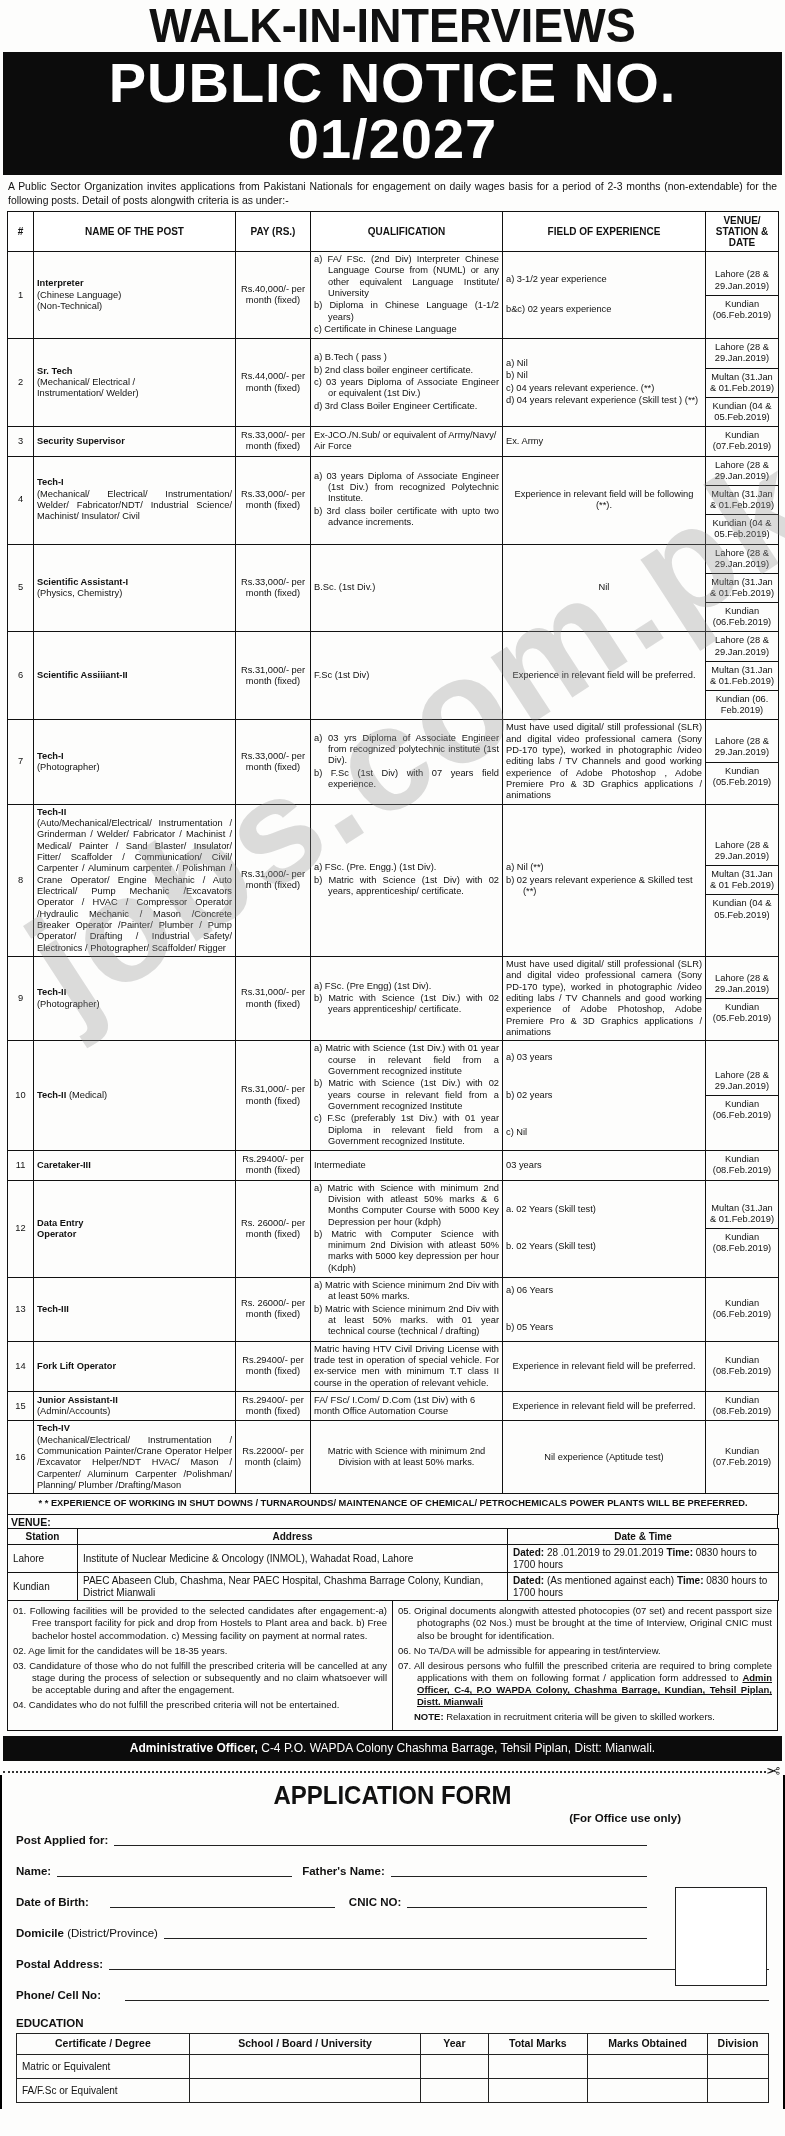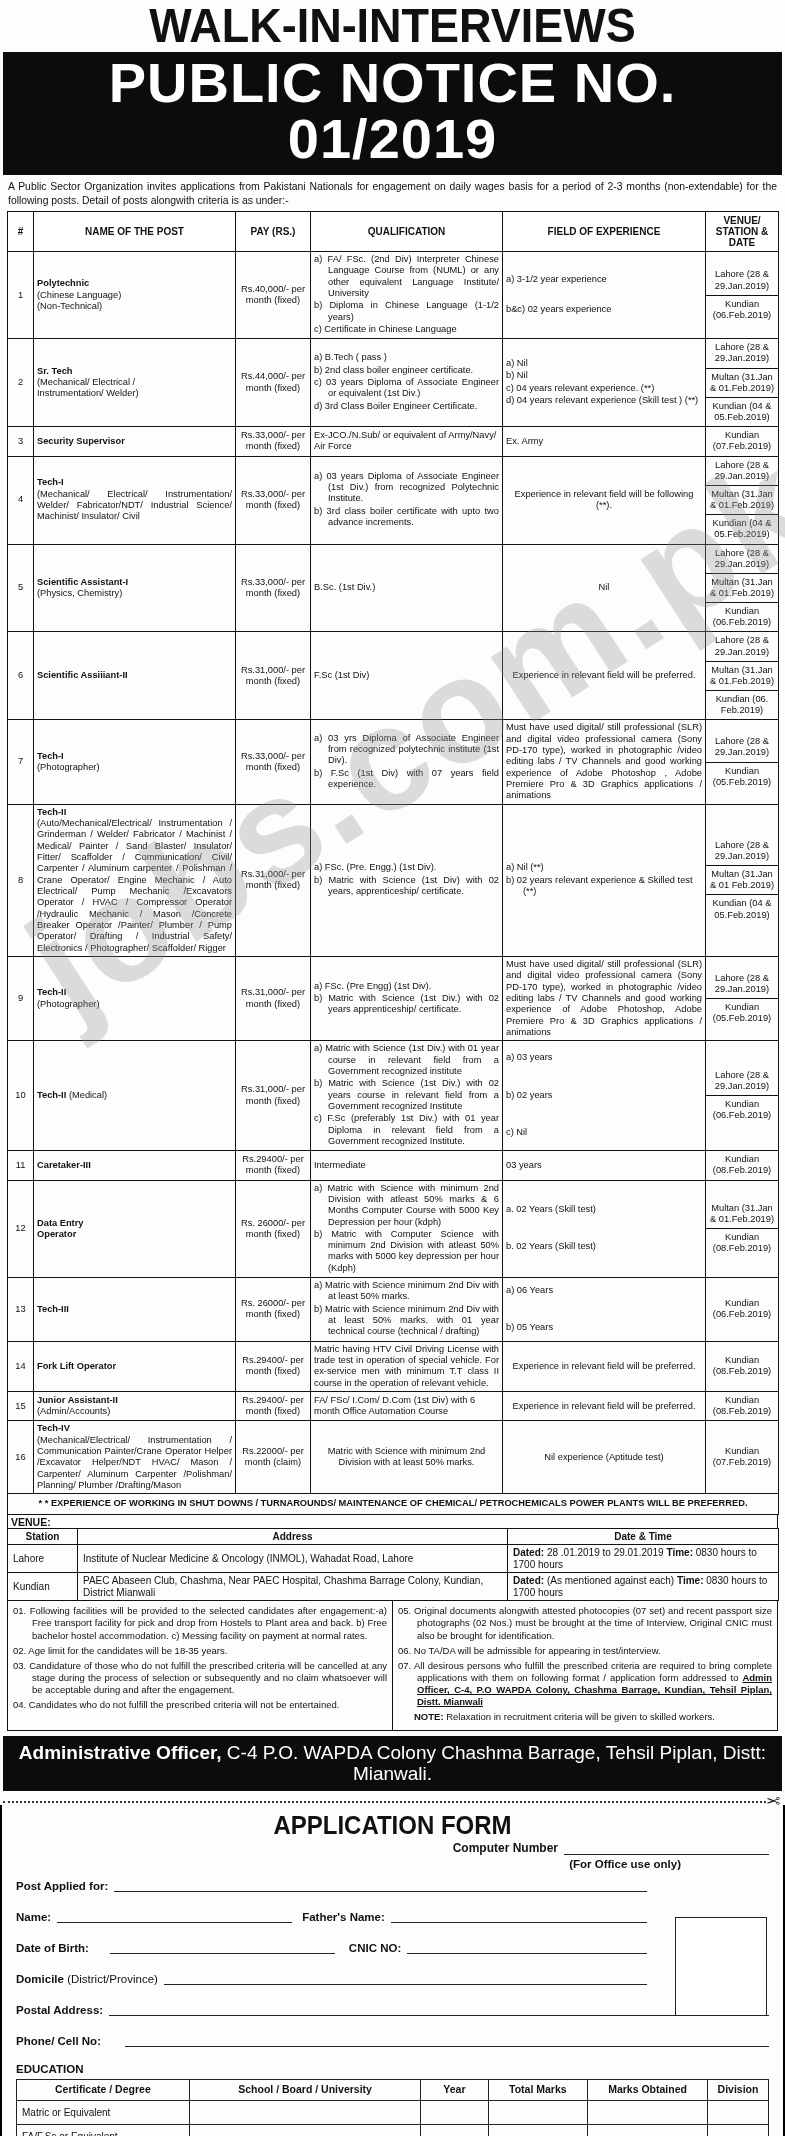--- a/index.html
+++ b/index.html
@@ -38,21 +38,21 @@
   .dt b{font-weight:bold;}
 
   .notes{display:flex;margin:0 7px;border:1.4px solid #111;border-top:none;font-size:9.5px;}
   .notes-col{flex:1;padding:4px 5px 3px;}
   .notes-col.right{border-left:1.2px solid #111;}
   .note{padding-left:19px;text-indent:-19px;margin-bottom:3px;text-align:justify;line-height:1.28;}
   .note .bu{font-weight:bold;text-decoration:underline;}
   .note-note{padding-left:16px;text-indent:0;}
   .note-note b{font-weight:bold;}
 
-  .admin-bar{background:#0c0c0c;color:#fff;margin:5px 3px 0;font-size:19px;padding:6px 6px;
+  .admin-bar{background:#0c0c0c;color:#fff;margin:5px 3px 0;font-size:12px;padding:6px 6px;
              text-align:center;line-height:1.15;}
   .admin-bar .b{font-weight:bold;}
 
   .cutline{display:flex;align-items:center;margin:9px 3px 0;}
   .cutline .dots{flex:1;border-bottom:2.2px dotted #333;height:1px;}
   .cutline .scissors{font-size:17px;line-height:0;padding-left:2px;transform:scaleX(-1);}
 
   .form-frame{border-left:2.5px solid #000;border-right:2.5px solid #000;margin:2px 0 0;
               padding:6px 14px 6px;position:relative;}
   .form-title{text-align:center;font-size:24px;font-weight:800;transform:scaleY(1.1);}
@@ -77,21 +77,21 @@
              letter-spacing:3px;pointer-events:none;z-index:5;line-height:1;}
 </style>
 </head>
 <body>
 
 <div class="page">
 
   <div class="watermark">jobs.com.pk</div>
 
   <div class="title">WALK-IN-INTERVIEWS</div>
-  <div class="notice-bar">PUBLIC NOTICE NO. 01/2019</div>
+  <div class="notice-bar">PUBLIC NOTICE NO. 01/2027</div>
   <div class="intro">A Public Sector Organization invites applications from Pakistani Nationals for engagement on daily wages basis for a period of 2-3 months (non-extendable) for the following posts. Detail of posts alongwith criteria is as under:-</div>
 
   <table class="mt">
     <colgroup>
         <col style="width:26px">
         <col style="width:202px">
         <col style="width:75px">
         <col style="width:192px">
         <col style="width:203px">
         <col style="width:73px">
@@ -102,21 +102,21 @@
       <th>NAME OF THE POST</th>
       <th>PAY (RS.)</th>
       <th>QUALIFICATION</th>
       <th>FIELD OF EXPERIENCE</th>
       <th>VENUE/ STATION &amp; DATE</th>
     </tr>
 
     <tr>
       <td class="num">1</td>
       <td>
-            <div class="nb">Polytechnic</div>
+            <div class="nb">Interpreter</div>
             <div class="nr">(Chinese Language)
 (Non-Technical)</div>
           </td>
       <td class="pay">Rs.40,000/- per month (fixed)</td>
       <td>
             <div class="li">a) FA/ FSc. (2nd Div) Interpreter Chinese Language Course from (NUML) or any other equivalent Language Institute/ University</div>
             <div class="li">b) Diploma in Chinese Language (1-1/2 years)</div>
             <div class="li">c) Certificate in Chinese Language</div>
           </td>
       <td>
@@ -479,24 +479,20 @@
   </div>
 
   <div class="cutline">
     <div class="dots"></div>
     <span class="scissors">✂</span>
   </div>
 
   <div class="form-frame">
     <div class="form-title">APPLICATION FORM</div>
 
-    <div class="cn-row">
-      <span class="lbl">Computer Number</span>
-      <span class="blank"></span>
-    </div>
     <div class="office-use">(For Office use only)</div>
     <div class="photo-box"></div>
 
     <div class="frow" style="margin-top:8px">
       <span class="lbl">Post Applied for:</span>
       <span class="blank mr-photo"></span>
     </div>
 
     <div class="frow">
       <span class="lbl">Name:</span>

